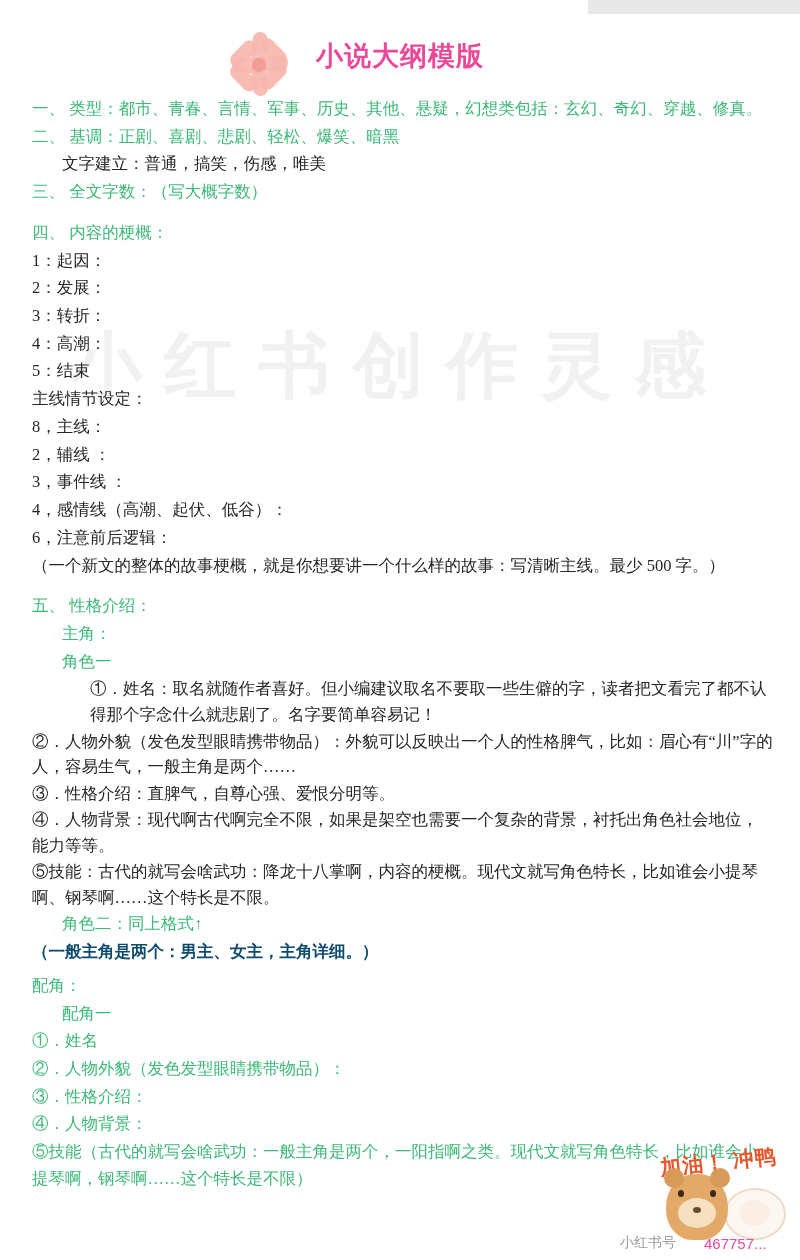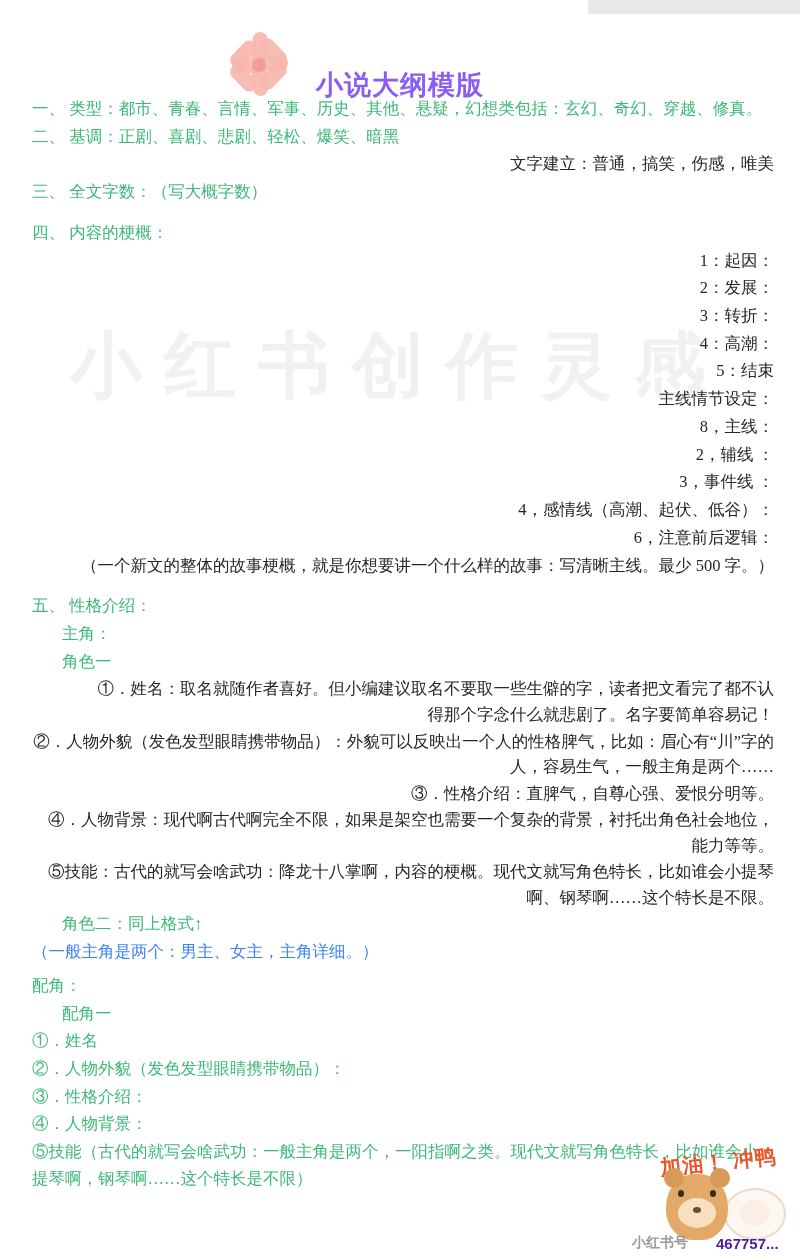--- a/index.html
+++ b/index.html
@@ -40,25 +40,24 @@
     top: 38px;
     left: 0;
     width: 800px;
     text-align: center;
     height: 56px;
   }
   .title-text {
     font-family: "Liberation Sans", sans-serif;
     font-size: 27px;
     font-weight: bold;
-    color: #8b5cf6;
+    color: #ec4899;
     letter-spacing: 1px;
     display: inline-block;
     vertical-align: middle;
-    margin-top: 29px;
   }
   .flower {
     position: absolute;
     left: 226px;
     top: -6px;
     width: 66px;
     height: 66px;
   }
   .petal {
     position: absolute;
@@ -98,22 +97,22 @@
     left: 32px;
     width: 742px;
     font-size: 16.5px;
     line-height: 1.62;
   }
   .ln {
     margin: 0 0 1px 0;
     white-space: normal;
   }
   .green { color: #3cb878; }
-  .dark  { color: #262626; text-align: right; }
-  .red   { color: #3b82f6; font-weight: normal; }
+  .dark  { color: #262626; }
+  .red   { color: #0c4a6e; font-weight: bold; }
   .i1 { padding-left: 30px; }
   .i2 { padding-left: 58px; }
   .gap { height: 13px; }
   .gap-sm { height: 6px; }
   .tight { line-height: 1.55; }
 
   
   .sticker {
     position: absolute;
     left: 660px;
@@ -189,42 +188,41 @@
     content: "";
     position: absolute;
     left: 14px; top: 10px;
     width: 30px; height: 26px;
     border-radius: 50%;
     background: #fbeee4;
   }
 
   .footer {
     position: absolute;
-    left: 16px;
+    left: 4px;
     bottom: 6px;
     width: 724px;
     height: 22px;
-    font-weight: bold;
   }
   .footer-left {
     position: absolute;
     left: 616px;
     bottom: 2px;
     font-family: "Liberation Sans", sans-serif;
     font-size: 14px;
     color: #9a9a9a;
     white-space: nowrap;
   }
   .footer-id {
     position: absolute;
     left: 700px;
     bottom: 2px;
     font-family: "Liberation Sans", sans-serif;
     font-size: 15px;
-    color: #4c1d95;
+    color: #ec4899;
     white-space: nowrap;
   }
 </style>
 </head>
 <body>
 
 <div class="page">
 
   <div class="top-strip"></div>
 

